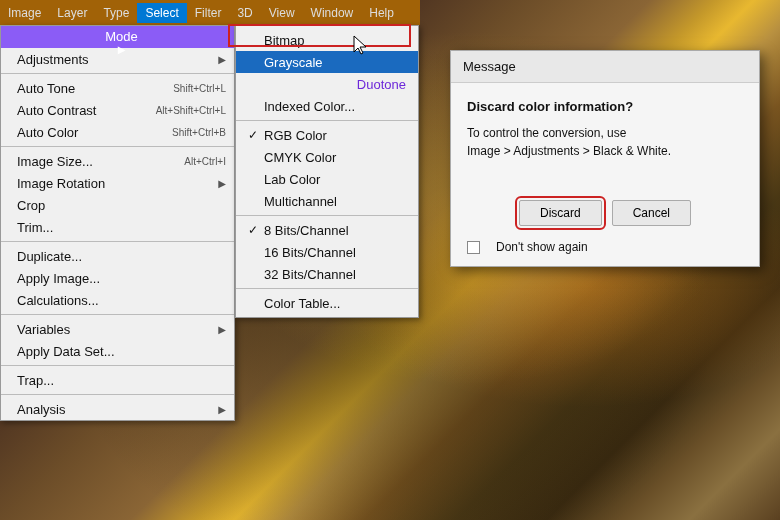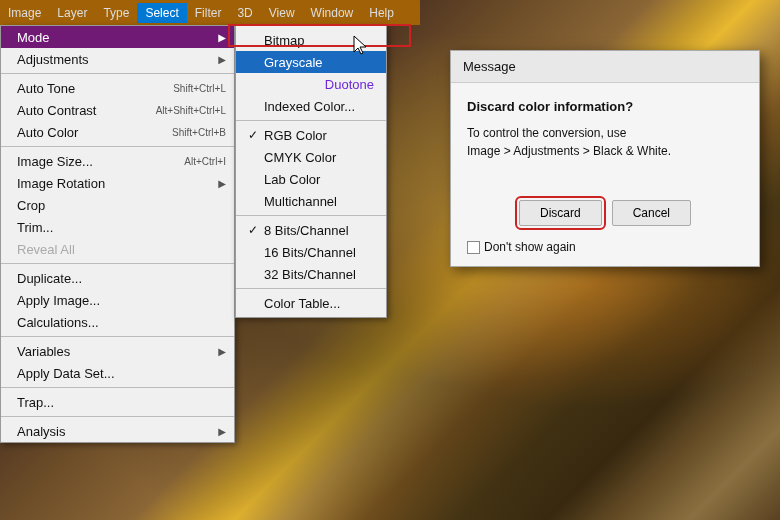--- a/index.html
+++ b/index.html
@@ -94,22 +94,23 @@
       align-items: center;
       justify-content: space-between;
       padding: 3px 8px 3px 16px;
       color: #111;
       cursor: pointer;
       white-space: nowrap;
       height: 22px;
     }
 
     .menu-item.highlighted {
-      background: #701a75;
+      background: #8b5cf6;
       color: white;
+      flex-direction: column;
     }
 
     .menu-item.disabled {
       color: #aaa;
     }
 
     .menu-item .shortcut {
       font-size: 10px;
       color: #555;
       margin-left: 20px;
@@ -128,21 +129,21 @@
       height: 1px;
       background: #bbb;
       margin: 3px 0;
     }
 
     
     .submenu-mode {
       position: absolute;
       top: 25px;
       left: 235px;
-      width: 152px;
+      width: 184px;
       background: #f0f0f0;
       border: 1px solid #999;
       box-shadow: 2px 2px 6px rgba(0,0,0,0.4);
       z-index: 300;
       padding: 3px 0;
     }
 
     .submenu-item {
       display: flex;
       align-items: center;
@@ -248,21 +249,21 @@
     }
 
     .dialog-btn.discard-btn {
       outline: 2px solid #cc2222;
       outline-offset: 2px;
     }
 
     .dialog-checkbox-row {
       display: flex;
       align-items: center;
-      gap: 4px;
+      gap: 16px;
       font-size: 12px;
       color: #111;
     }
 
     .dialog-checkbox {
       width: 13px;
       height: 13px;
       border: 1px solid #888;
       background: white;
       flex-shrink: 0;
@@ -338,23 +339,20 @@
   </div>
 
   <div class="menu-item">
     <span>Crop</span>
   </div>
 
   <div class="menu-item">
     <span>Trim...</span>
   </div>
 
-  <div class="menu-item disabled">
-    <span>Reveal All</span>
-  </div>
   <div class="menu-separator"></div>
 
   <div class="menu-item">
     <span>Duplicate...</span>
   </div>
 
   <div class="menu-item">
     <span>Apply Image...</span>
   </div>
 

